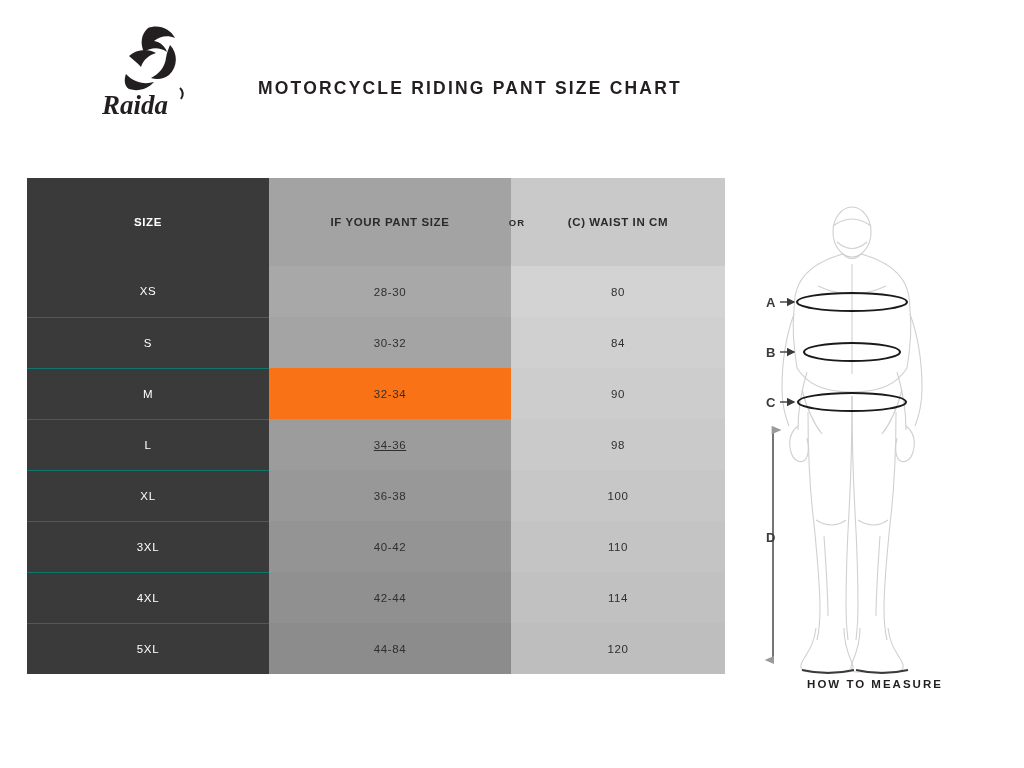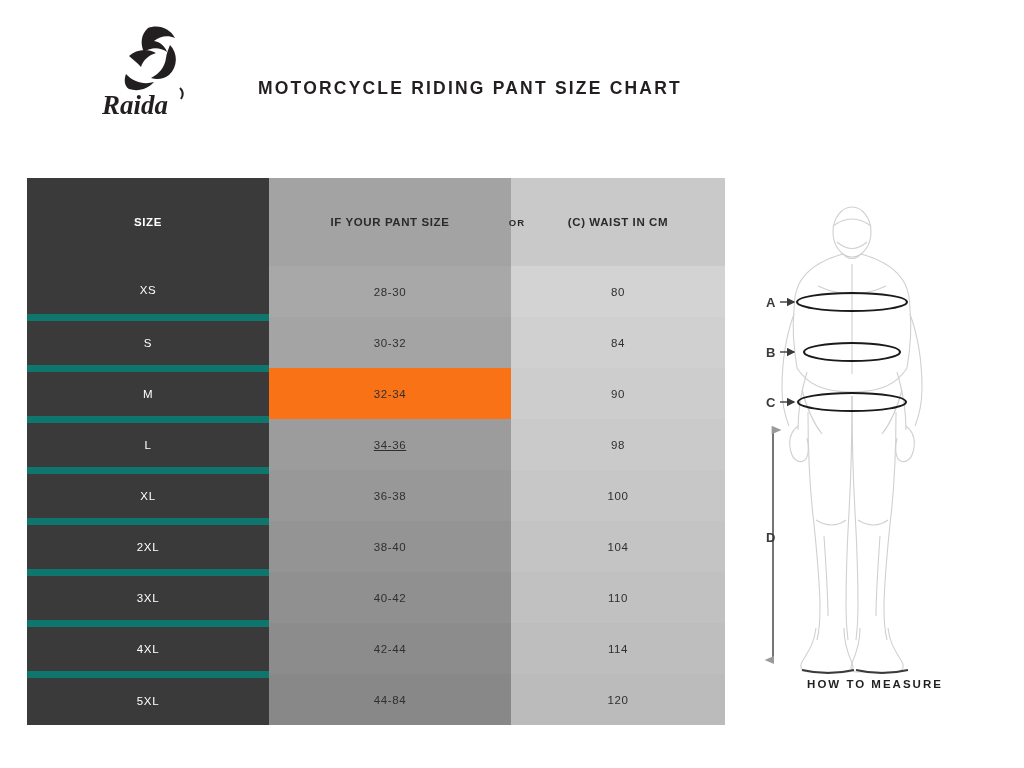--- a/index.html
+++ b/index.html
@@ -94,21 +94,21 @@
     letter-spacing: 1px;
     color: #2a2a2a;
     z-index: 5;
     background: transparent;
   }
 
   tbody tr { height: 51px; }
   tbody td.c1 {
     background: #3a3a3a;
     color: #ffffff;
-    border-bottom: 7px solid #0f766e;
+    border-bottom: 1px solid #0f766e;
     font-size: 11.5px;
   }
   tbody tr:last-child td.c1 { border-bottom: none; }
   tbody td.c2 {
     color: #2f2f2f;
   }
   tbody td.c3 {
     color: #2f2f2f;
   }
 
@@ -221,25 +221,20 @@
     </tr>
     <tr>
       <td class="c1">L</td>
       <td class="c2">34-36</td>
       <td class="c3">98</td>
     </tr>
     <tr>
       <td class="c1">XL</td>
       <td class="c2">36-38</td>
       <td class="c3">100</td>
-    </tr>
-    <tr>
-      <td class="c1">2XL</td>
-      <td class="c2">38-40</td>
-      <td class="c3">104</td>
     </tr>
     <tr>
       <td class="c1">3XL</td>
       <td class="c2">40-42</td>
       <td class="c3">110</td>
     </tr>
     <tr>
       <td class="c1">4XL</td>
       <td class="c2">42-44</td>
       <td class="c3">114</td>

